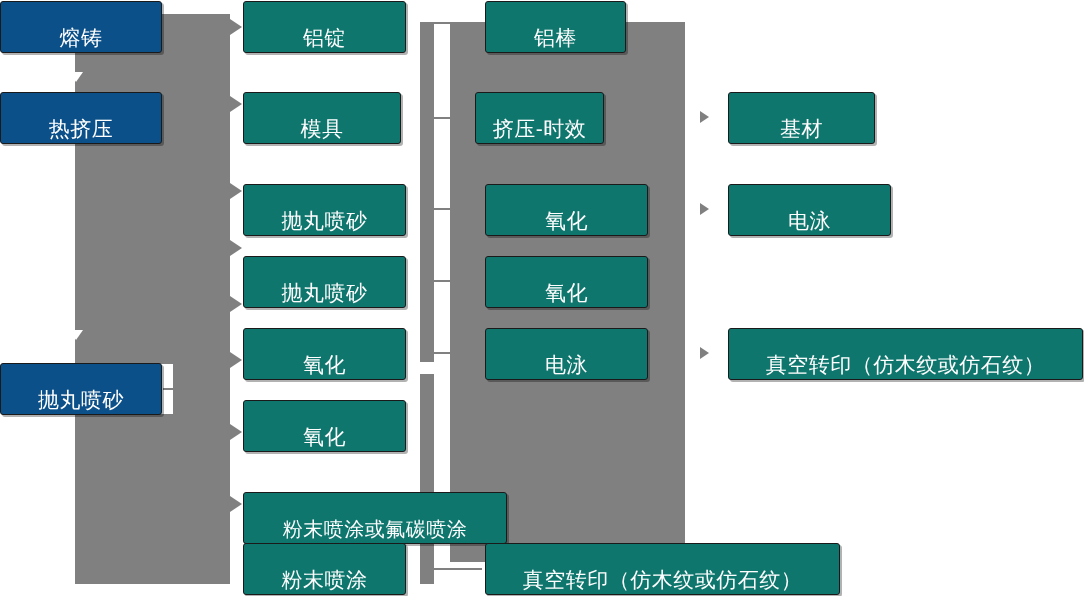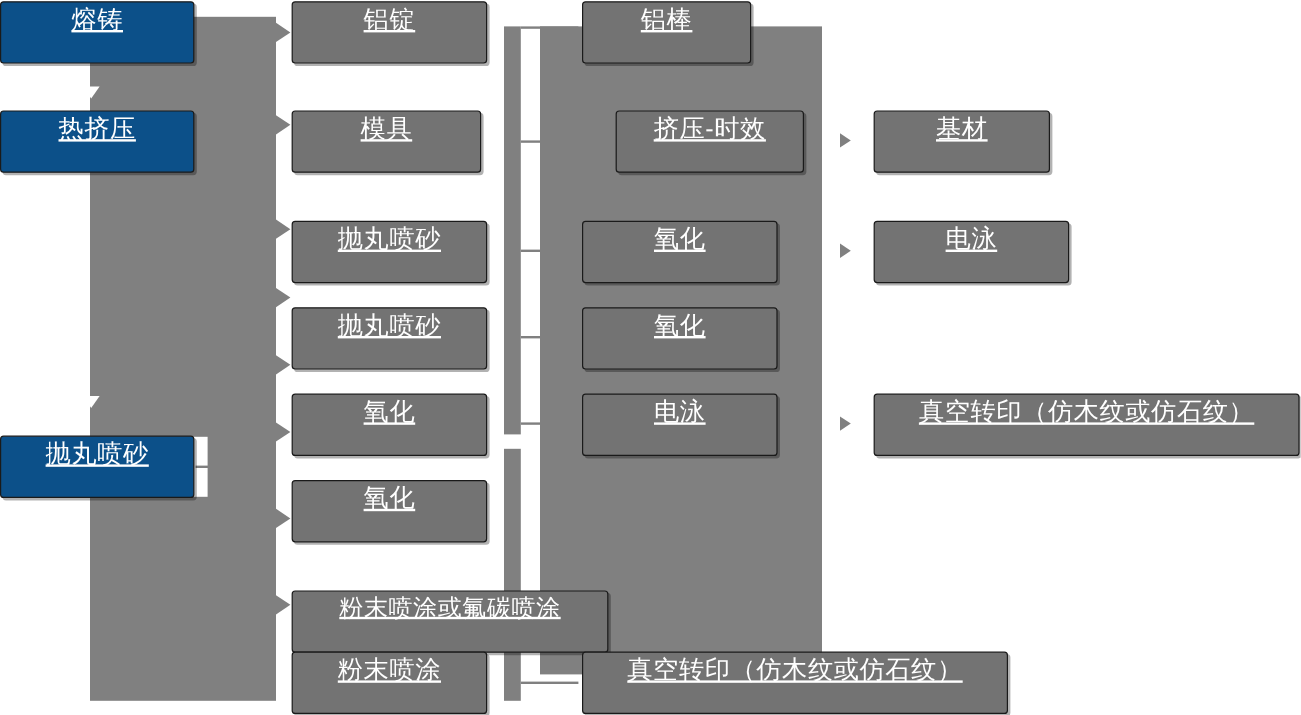--- a/index.html
+++ b/index.html
@@ -44,31 +44,30 @@
     border-left: 9px solid #808080;
   }
 
   
   .node {
     position: absolute;
     box-sizing: border-box;
     border: 1px solid #1a1a1a;
     border-radius: 3px;
     display: flex;
-    align-items: flex-start;
+    align-items: flex-end;
     justify-content: center;
     color: #ffffff;
     font-size: 21px;
     letter-spacing: 0.5px;
     white-space: nowrap;
     box-shadow: 2px 2px 0 rgba(0,0,0,0.30);
-    text-decoration: underline;
   }
   .node.dark  { background: #0c5089; }
-  .node.mid   { background: #737373; }
+  .node.mid   { background: #0f766e; }
 
   .node.small-text { font-size: 20px; }
 </style>
 </head>
 <body>
 
 <div id="canvas">
 
   <div class="band" style="left:75px; top:14px; width:155px; height:570px;"></div>
 
@@ -148,21 +147,21 @@
   </div>
 
   <div class="node mid" style="left:243px; top:543px; width:163px; height:52px;">
     <span>粉末喷涂</span>
   </div>
 
   <div class="node mid" style="left:485px; top:1px; width:141px; height:52px;">
     <span>铝棒</span>
   </div>
 
-  <div class="node mid" style="left:513px; top:92px; width:157px; height:52px;">
+  <div class="node mid" style="left:475px; top:92px; width:129px; height:52px;">
     <span>挤压-时效</span>
   </div>
 
   <div class="node mid" style="left:485px; top:184px; width:163px; height:52px;">
     <span>氧化</span>
   </div>
 
   <div class="node mid" style="left:485px; top:256px; width:163px; height:52px;">
     <span>氧化</span>
   </div>

